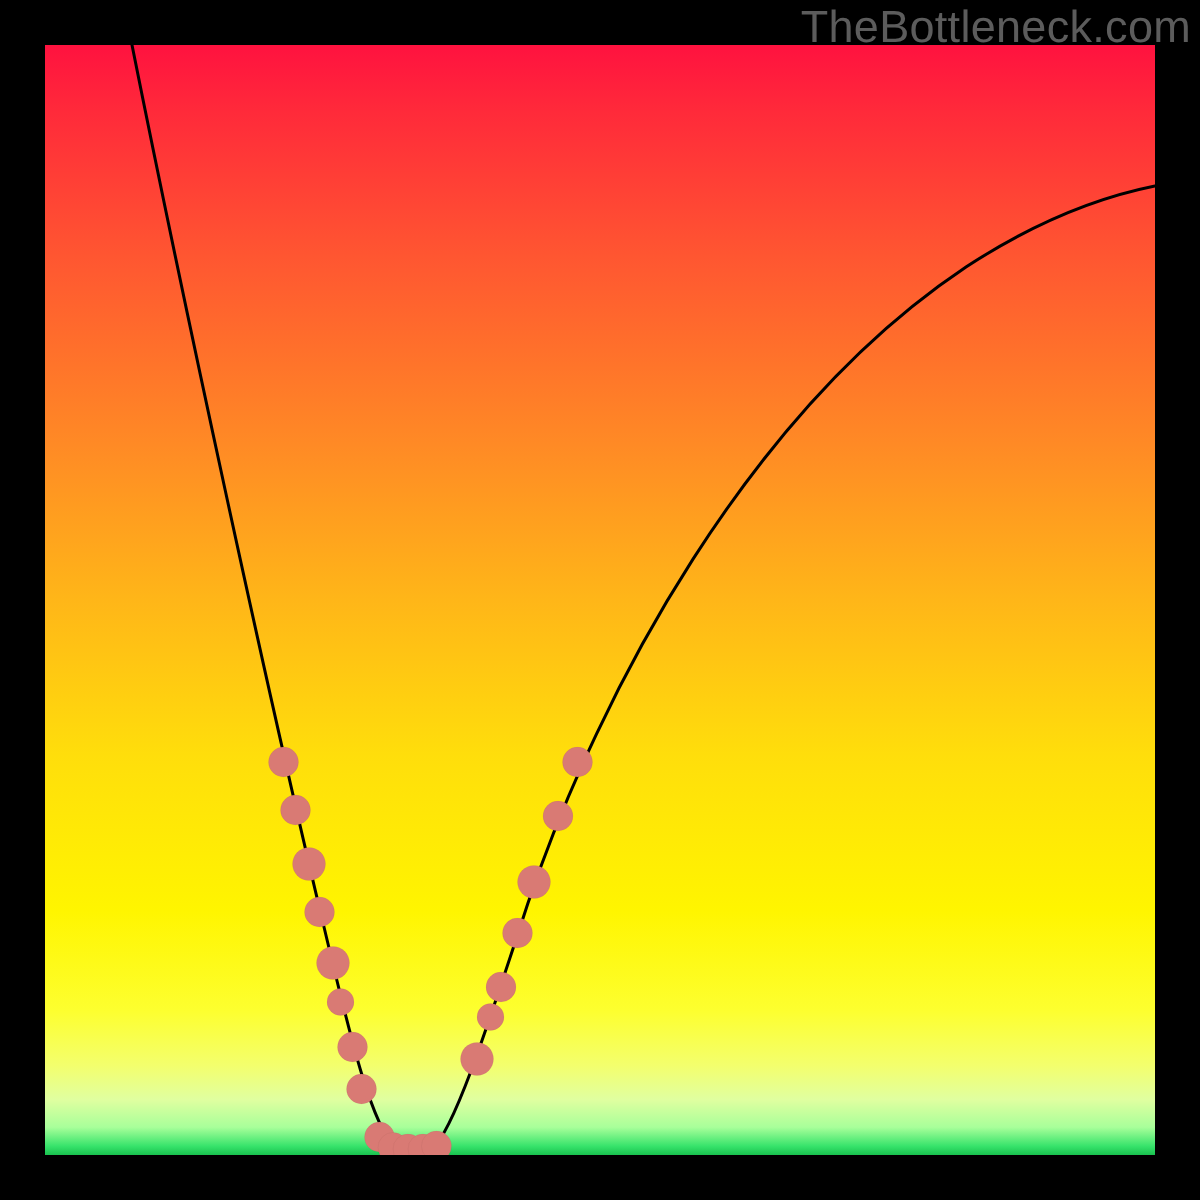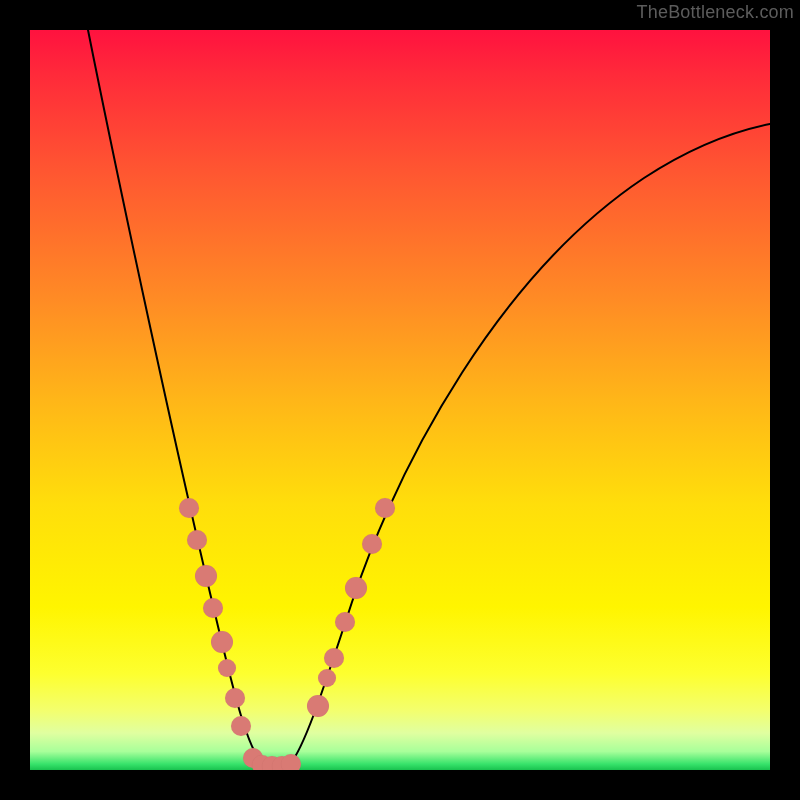--- a/index.html
+++ b/index.html
@@ -65,21 +65,21 @@
     fill: #d97a74;
     stroke: rgba(0,0,0,0.05);
     stroke-width: 0.5;
   }
 
   .watermark {
     position: absolute;
     top: 2px;
     right: 6px;
     color: #5c5c5c;
-    font-size: 18px;
+    font-size: 30px;
     letter-spacing: 0.2px;
     font-weight: 500;
     user-select: none;
   }
 </style>
 </head>
 <body>
 
 <div class="frame">
 

